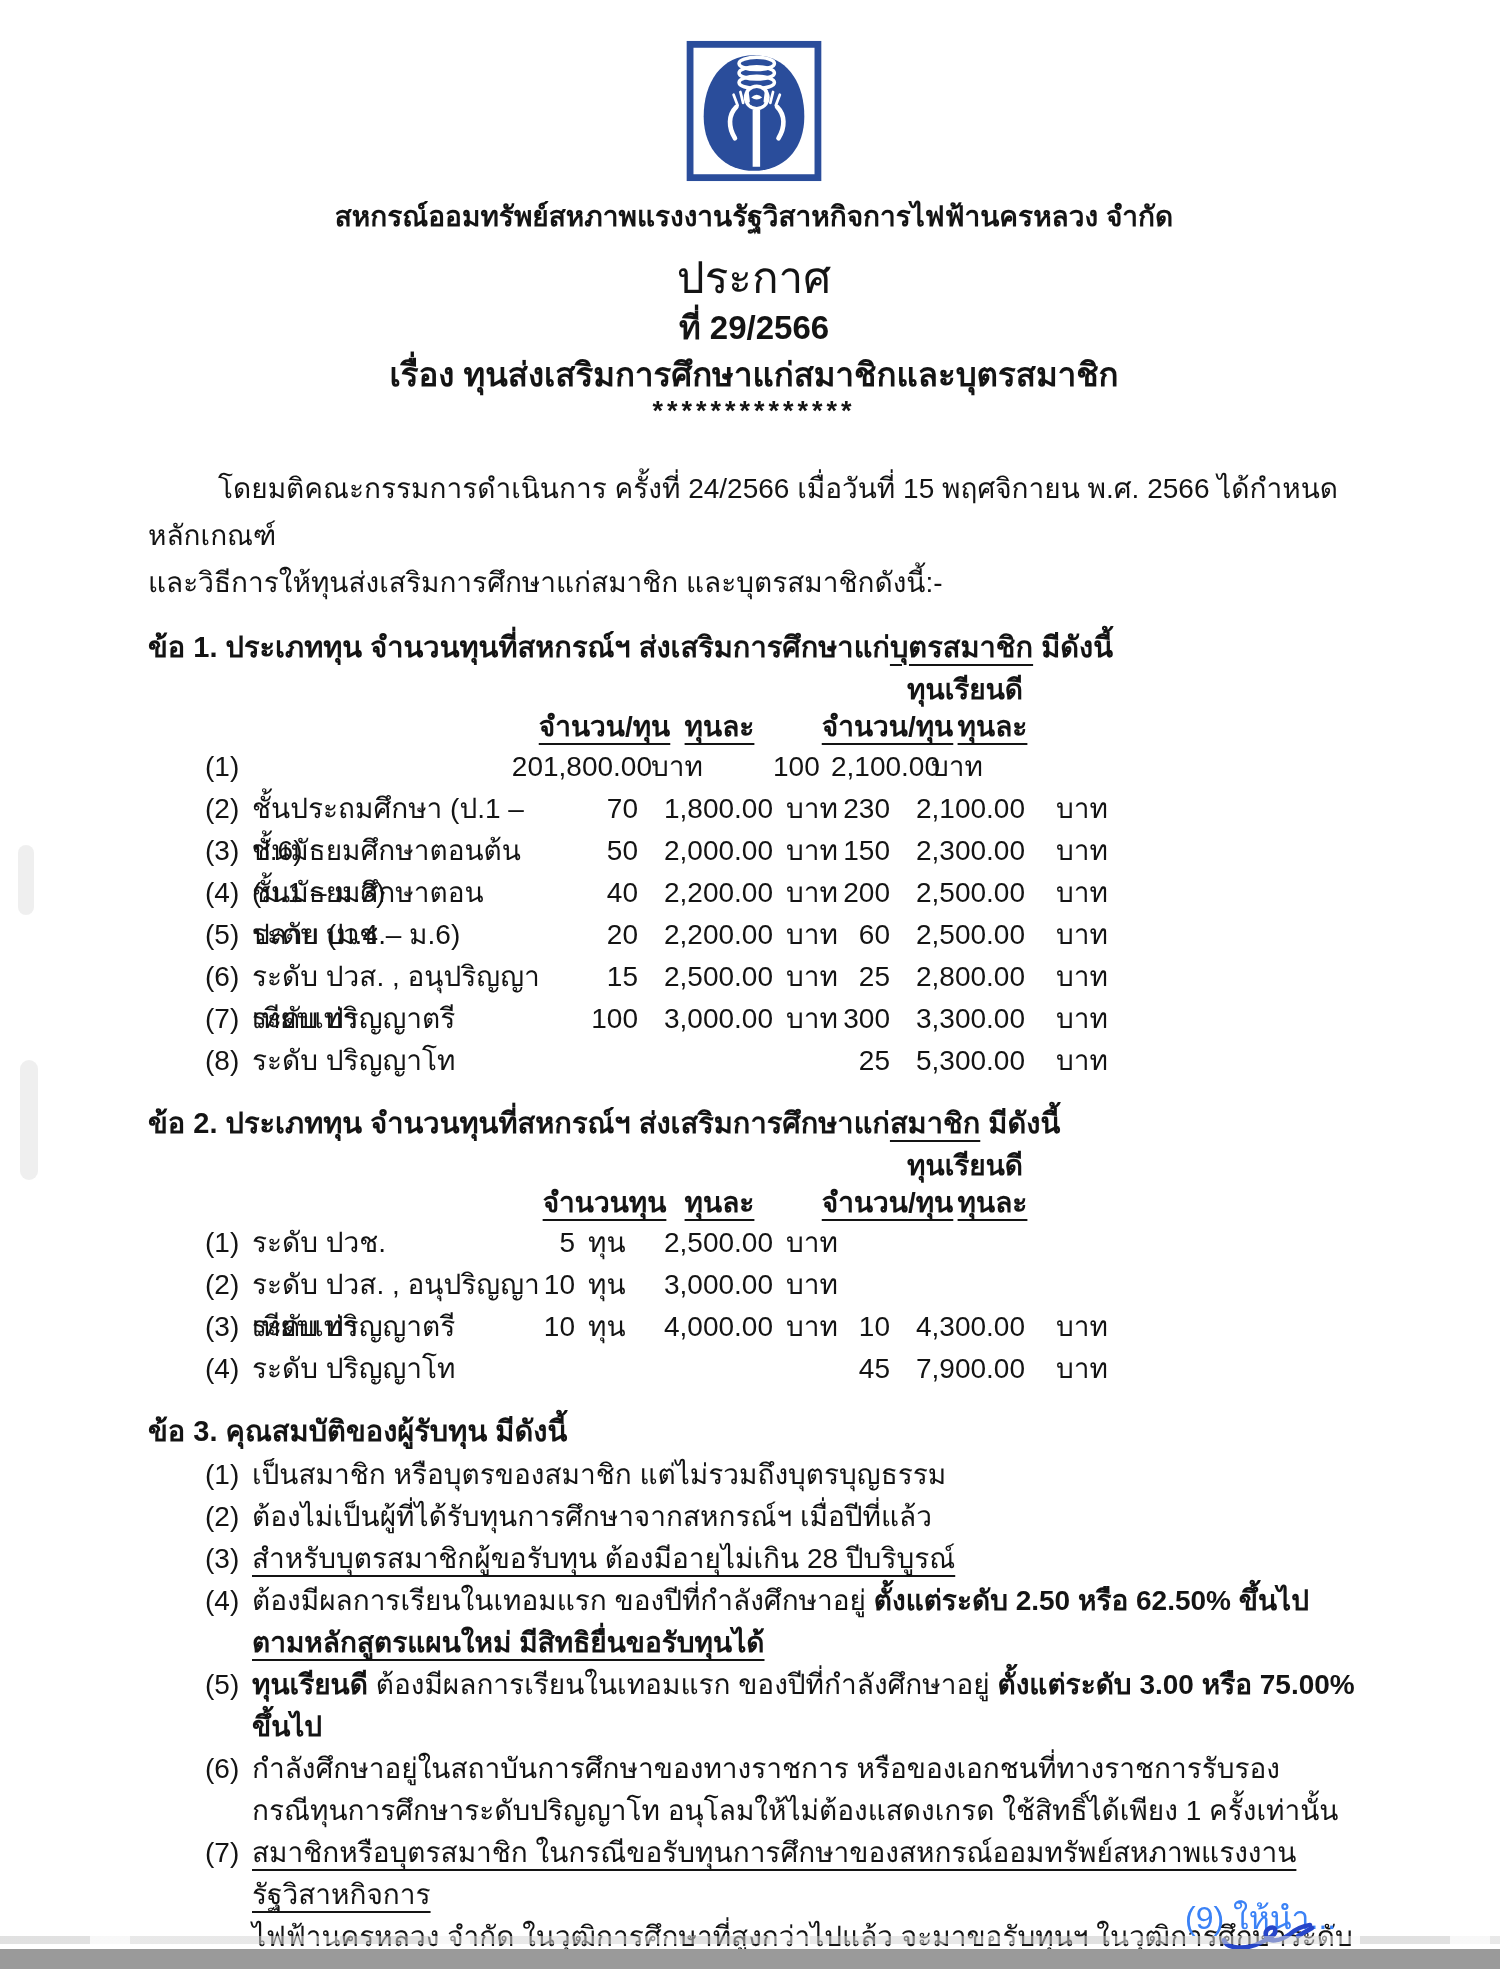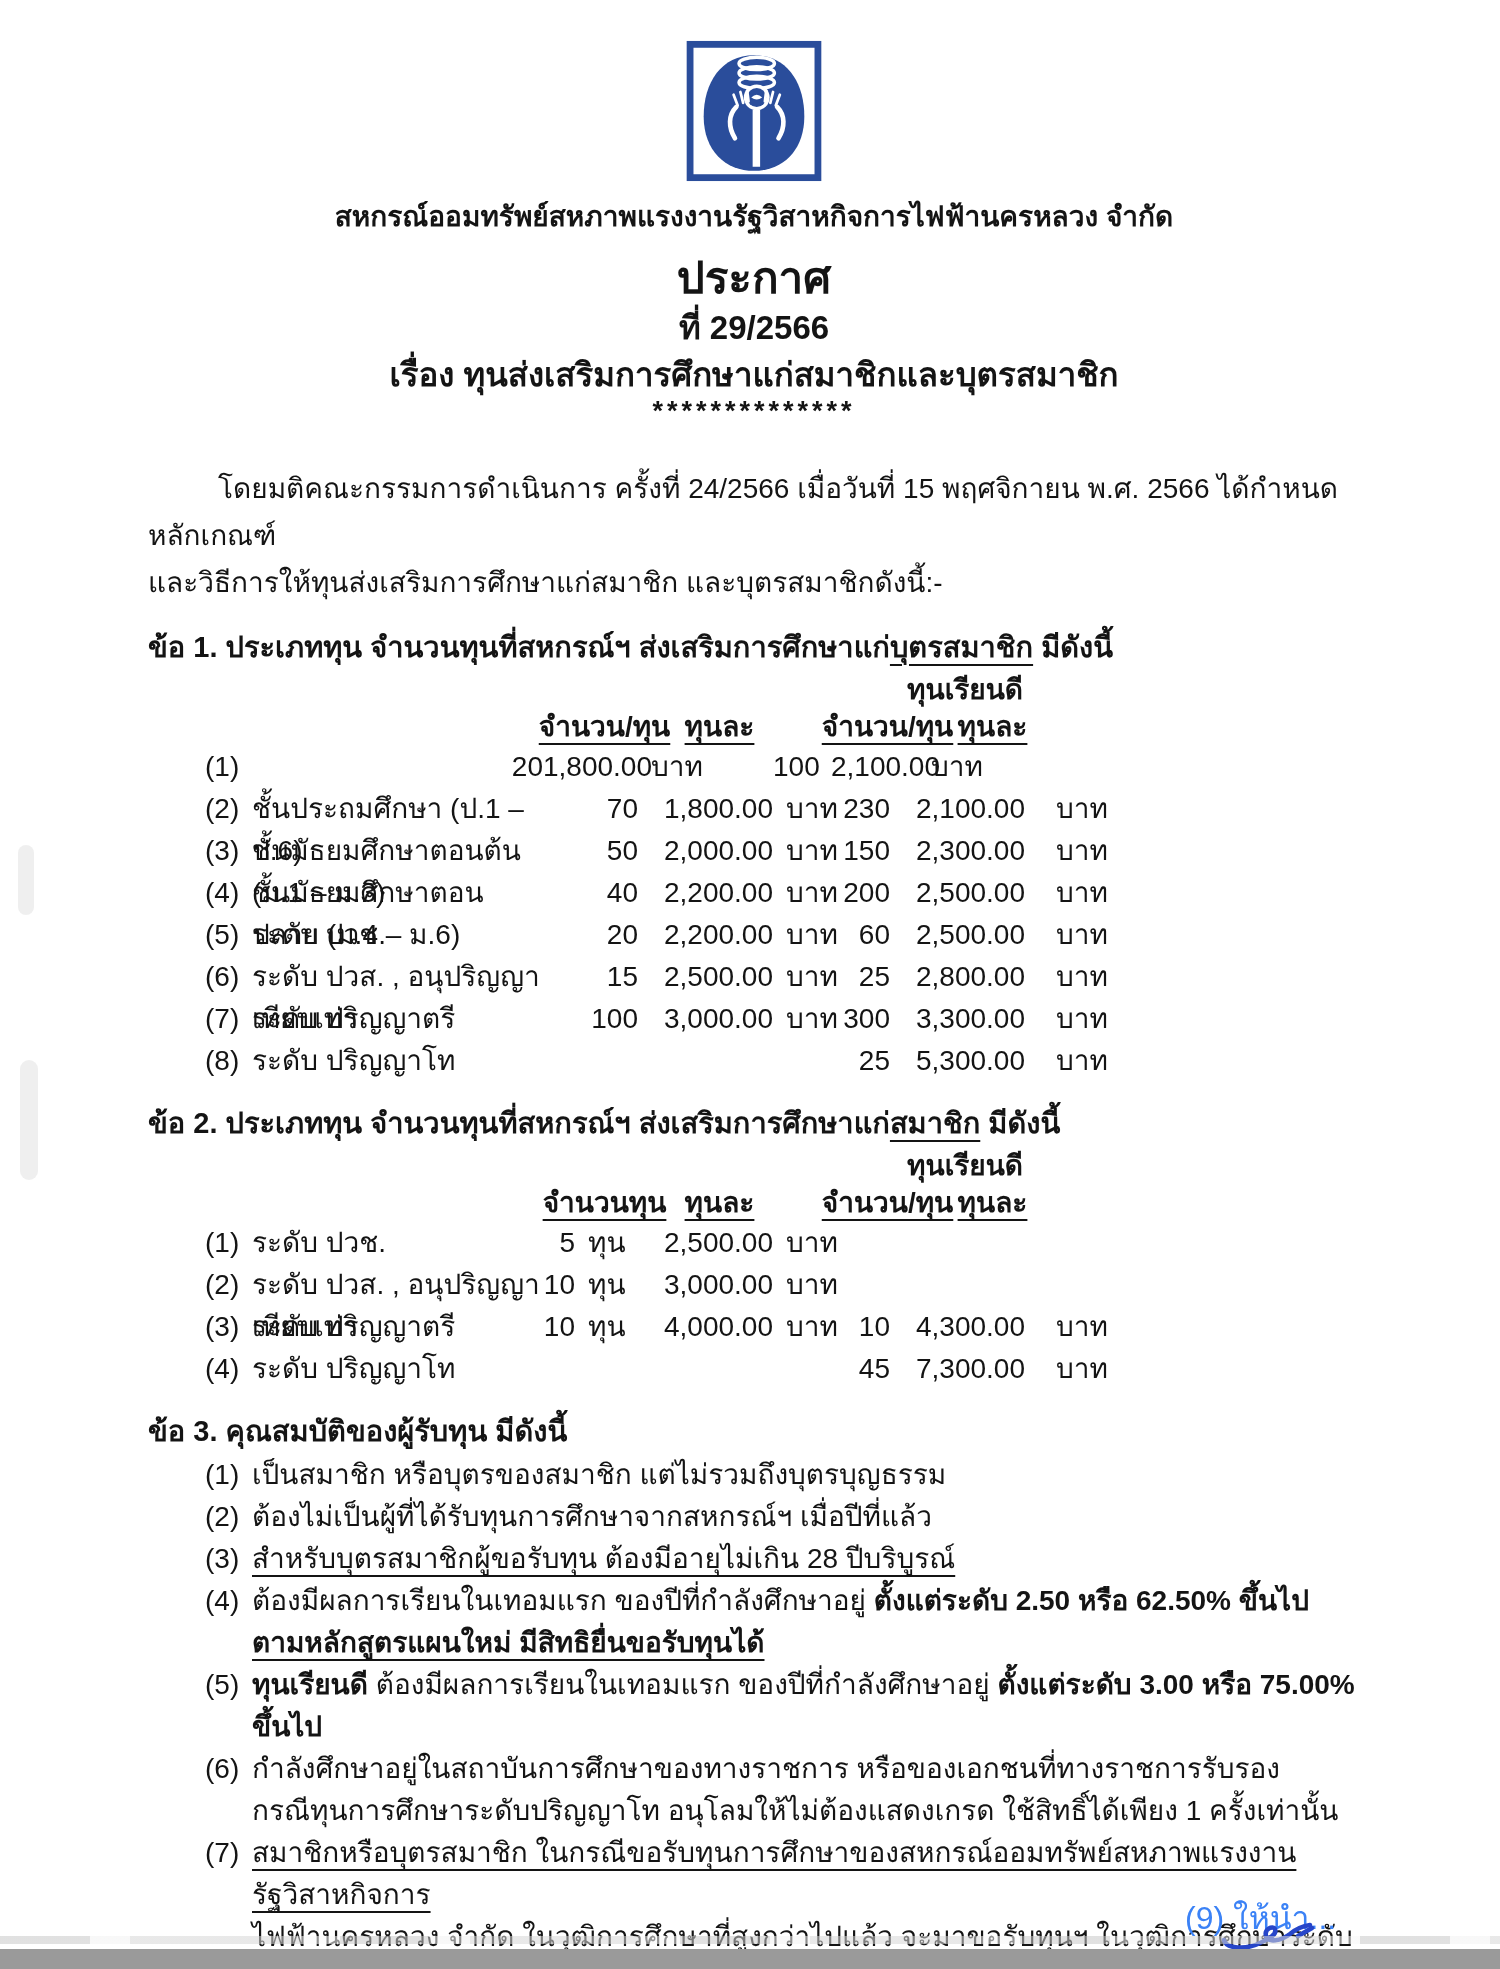--- a/index.html
+++ b/index.html
@@ -15,21 +15,21 @@
     padding:40px 140px 0 148px;
   }
   .center{text-align:center;}
   .b{font-weight:bold;}
   .u{text-decoration:underline;text-decoration-thickness:2px;text-underline-offset:7px;}
 
   .logo-wrap{text-align:center;margin:0 0 6px 0;}
   .logo-wrap svg{display:inline-block;}
 
   .org-name{font-size:28px;font-weight:bold;margin-top:8px;}
-  .doc-type{font-size:44px;font-weight:bold;margin-top:12px;line-height:1.25;}
+  .doc-type{font-size:44px;font-weight:normal;margin-top:12px;line-height:1.25;}
   .doc-number{font-size:33px;font-weight:bold;margin-top:2px;line-height:1.3;}
   .subject{font-size:33px;font-weight:bold;margin-top:4px;line-height:1.3;}
   .stars{font-size:27px;font-weight:bold;letter-spacing:4px;margin-top:0px;line-height:1.1;}
 
   .intro{font-size:28px;line-height:47px;margin-top:14px;}
   .intro .first{text-indent:70px;margin-top:39px;}
 
   .sec-heading{font-size:29px;font-weight:bold;line-height:42px;margin-top:20px;}
 
   .ttable{font-size:28px;}
@@ -273,21 +273,21 @@
         <span class="c-unit2">บาท</span>
     </div>
     <div class="trow">
       <span></span>
         <span>(4)</span>
         <span>ระดับ ปริญญาโท</span>
         <span class="t2q"><span class="qnum"></span><span class="qunit"></span></span>
         <span class="c-amt"></span>
         <span class="c-unit"></span>
         <span class="c-qty2">45</span>
-        <span class="c-amt2">7,300.00</span>
+        <span class="c-amt2">7,900.00</span>
         <span class="c-unit2">บาท</span>
     </div>
   </div>
 
   <div class="sec-heading">ข้อ 3. คุณสมบัติของผู้รับทุน มีดังนี้</div>
 
   <div class="qlist">
     <div class="li">
       <span class="li-no">(1)</span>
       <span class="li-body">เป็นสมาชิก หรือบุตรของสมาชิก แต่ไม่รวมถึงบุตรบุญธรรม</span>

